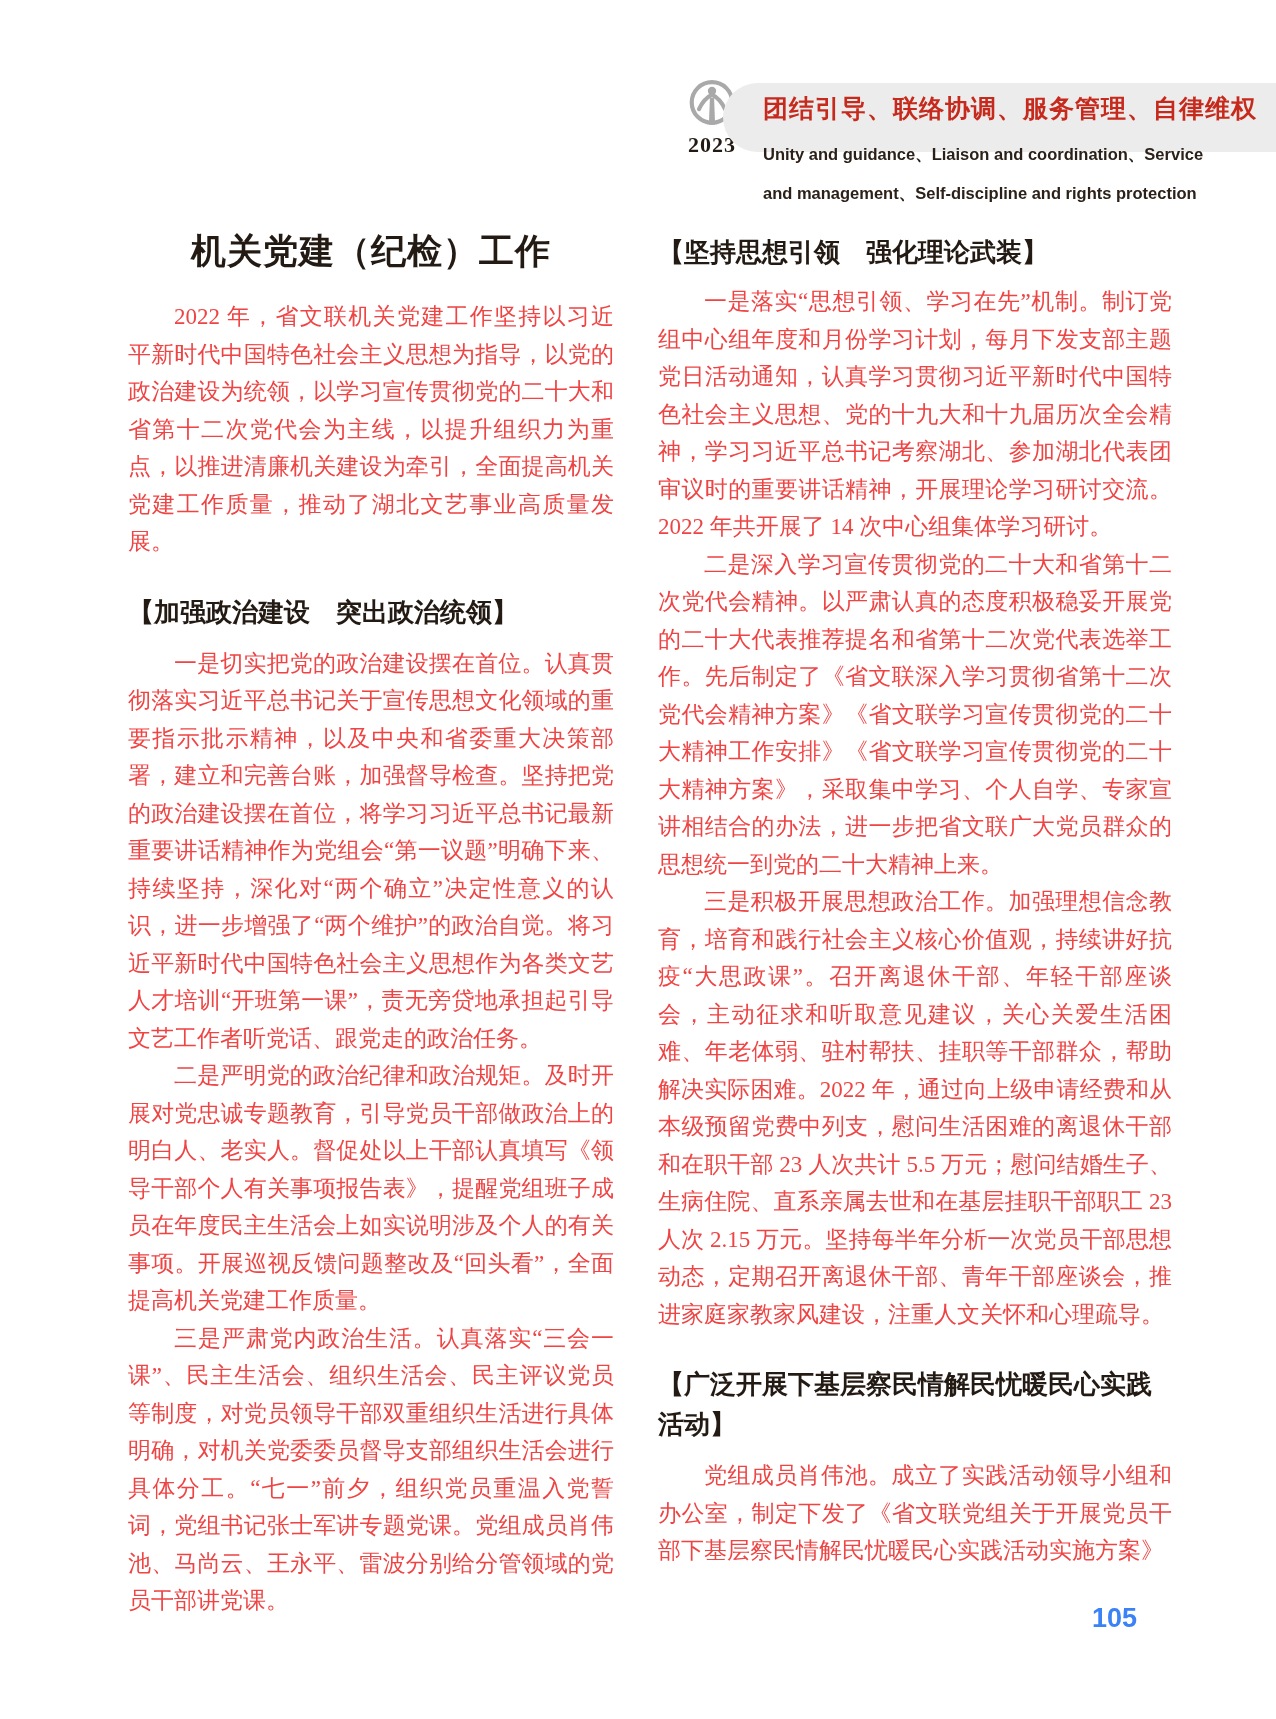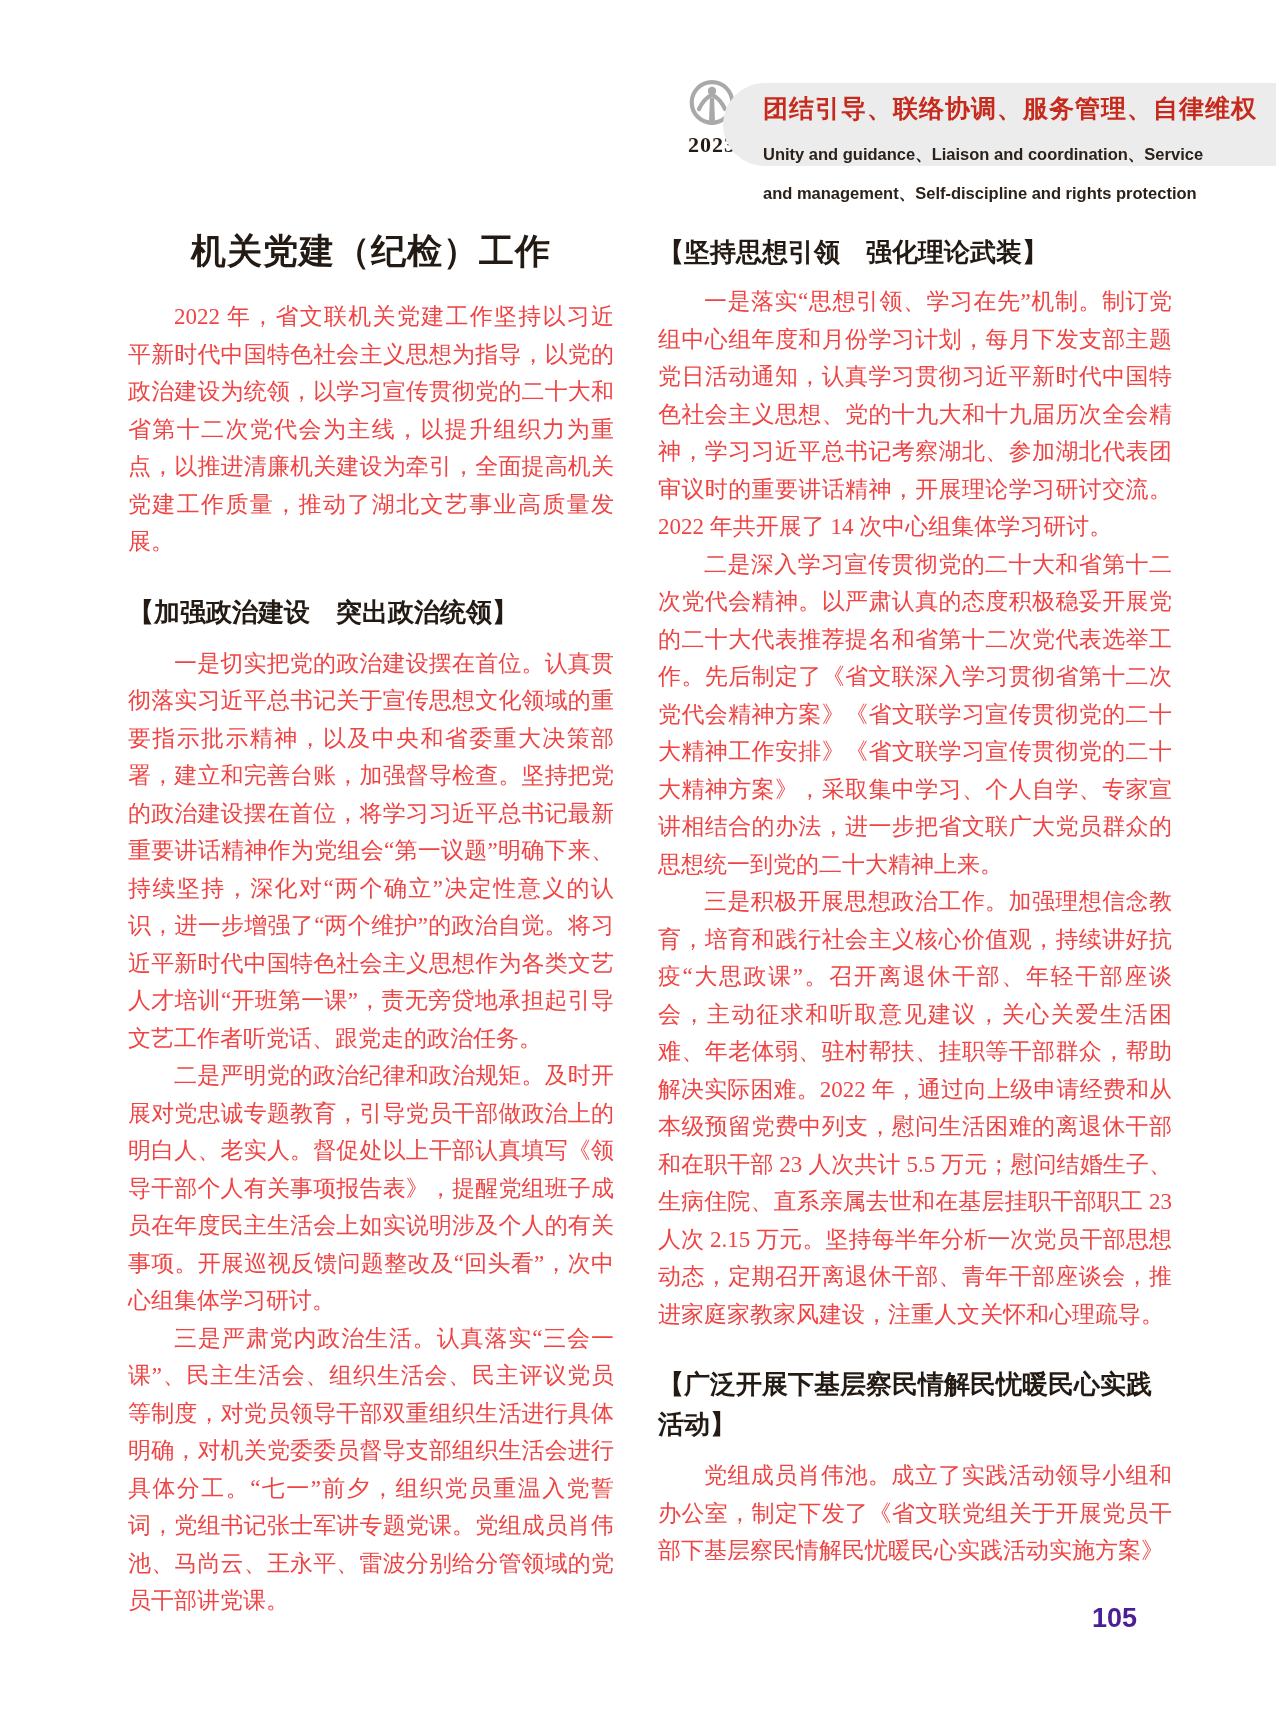--- a/index.html
+++ b/index.html
@@ -25,21 +25,21 @@
     margin-top: 2px;
     font-size: 22px;
     font-weight: bold;
     letter-spacing: 1px;
     color: #231a13;
     font-family: "Liberation Serif", "DejaVu Serif", serif;
   }
   .banner {
     position: absolute;
     left: 723px; top: 83px;
-    width: 553px; height: 83px;
+    width: 553px; height: 69px;
     background: #ececec;
     border-radius: 42px 0 0 42px;
     box-sizing: border-box;
     padding: 9px 0 0 40px;
   }
   .banner-title {
     font-size: 25px;
     font-weight: bold;
     letter-spacing: 1px;
     color: #c62a1c;
@@ -88,21 +88,21 @@
     text-indent: 2em;
     color: #ef4444;
   }
 
   
   .page-number {
     position: absolute;
     left: 1092px; top: 1603px;
     font-size: 27px;
     font-weight: bold;
-    color: #4c1d95;
+    color: #3b82f6;
     font-family: "Liberation Sans", "DejaVu Sans", sans-serif;
   }
 </style>
 </head>
 <body>
 
 <div class="page">
 
   <div class="logo-block">
     <span>
@@ -121,21 +121,21 @@
     <div class="banner-title">团结引导、联络协调、服务管理、自律维权</div>
     <div class="banner-subtitle">Unity and guidance、Liaison and coordination、Service</div>
     <div class="banner-subtitle">and management、Self-discipline and rights protection</div>
   </div>
 
   <div class="col col-left">
     <h1 class="article-title">机关党建（纪检）工作</h1>
     <p class="body">2022 年，省文联机关党建工作坚持以习近平新时代中国特色社会主义思想为指导，以党的政治建设为统领，以学习宣传贯彻党的二十大和省第十二次党代会为主线，以提升组织力为重点，以推进清廉机关建设为牵引，全面提高机关党建工作质量，推动了湖北文艺事业高质量发展。</p>
     <h2 class="section-heading gap-top">【加强政治建设　突出政治统领】</h2>
     <p class="body">一是切实把党的政治建设摆在首位。认真贯彻落实习近平总书记关于宣传思想文化领域的重要指示批示精神，以及中央和省委重大决策部署，建立和完善台账，加强督导检查。坚持把党的政治建设摆在首位，将学习习近平总书记最新重要讲话精神作为党组会“第一议题”明确下来、持续坚持，深化对“两个确立”决定性意义的认识，进一步增强了“两个维护”的政治自觉。将习近平新时代中国特色社会主义思想作为各类文艺人才培训“开班第一课”，责无旁贷地承担起引导文艺工作者听党话、跟党走的政治任务。</p>
-    <p class="body">二是严明党的政治纪律和政治规矩。及时开展对党忠诚专题教育，引导党员干部做政治上的明白人、老实人。督促处以上干部认真填写《领导干部个人有关事项报告表》，提醒党组班子成员在年度民主生活会上如实说明涉及个人的有关事项。开展巡视反馈问题整改及“回头看”，次中心组集体学习研讨。</p>
+    <p class="body">二是严明党的政治纪律和政治规矩。及时开展对党忠诚专题教育，引导党员干部做政治上的明白人、老实人。督促处以上干部认真填写《领导干部个人有关事项报告表》，提醒党组班子成员在年度民主生活会上如实说明涉及个人的有关事项。开展巡视反馈问题整改及“回头看”，全面提高机关党建工作质量。</p>
     <p class="body">三是严肃党内政治生活。认真落实“三会一课”、民主生活会、组织生活会、民主评议党员等制度，对党员领导干部双重组织生活进行具体明确，对机关党委委员督导支部组织生活会进行具体分工。“七一”前夕，组织党员重温入党誓词，党组书记张士军讲专题党课。党组成员肖伟池、马尚云、王永平、雷波分别给分管领域的党员干部讲党课。</p>
   </div>
 
   <div class="col col-right">
     <h2 class="section-heading">【坚持思想引领　强化理论武装】</h2>
     <p class="body">一是落实“思想引领、学习在先”机制。制订党组中心组年度和月份学习计划，每月下发支部主题党日活动通知，认真学习贯彻习近平新时代中国特色社会主义思想、党的十九大和十九届历次全会精神，学习习近平总书记考察湖北、参加湖北代表团审议时的重要讲话精神，开展理论学习研讨交流。2022 年共开展了 14 次中心组集体学习研讨。</p>
     <p class="body">二是深入学习宣传贯彻党的二十大和省第十二次党代会精神。以严肃认真的态度积极稳妥开展党的二十大代表推荐提名和省第十二次党代表选举工作。先后制定了《省文联深入学习贯彻省第十二次党代会精神方案》《省文联学习宣传贯彻党的二十大精神工作安排》《省文联学习宣传贯彻党的二十大精神方案》，采取集中学习、个人自学、专家宣讲相结合的办法，进一步把省文联广大党员群众的思想统一到党的二十大精神上来。</p>
     <p class="body">三是积极开展思想政治工作。加强理想信念教育，培育和践行社会主义核心价值观，持续讲好抗疫“大思政课”。召开离退休干部、年轻干部座谈会，主动征求和听取意见建议，关心关爱生活困难、年老体弱、驻村帮扶、挂职等干部群众，帮助解决实际困难。2022 年，通过向上级申请经费和从本级预留党费中列支，慰问生活困难的离退休干部和在职干部 23 人次共计 5.5 万元；慰问结婚生子、生病住院、直系亲属去世和在基层挂职干部职工 23 人次 2.15 万元。坚持每半年分析一次党员干部思想动态，定期召开离退休干部、青年干部座谈会，推进家庭家教家风建设，注重人文关怀和心理疏导。</p>
     <h2 class="section-heading gap-top">【广泛开展下基层察民情解民忧暖民心实践活动】</h2>
     <p class="body">党组成员肖伟池。成立了实践活动领导小组和办公室，制定下发了《省文联党组关于开展党员干部下基层察民情解民忧暖民心实践活动实施方案》</p>

